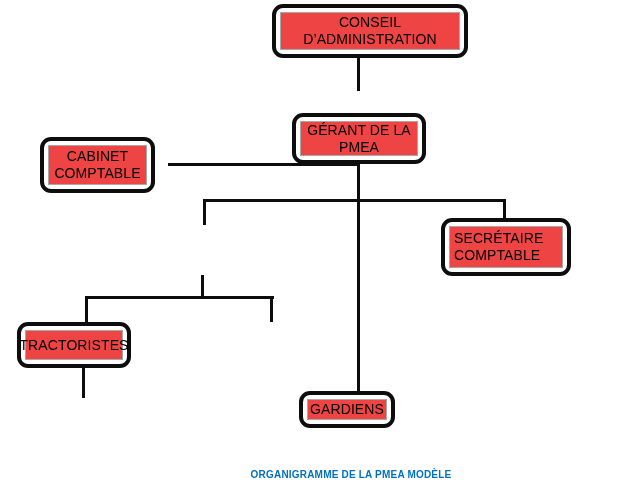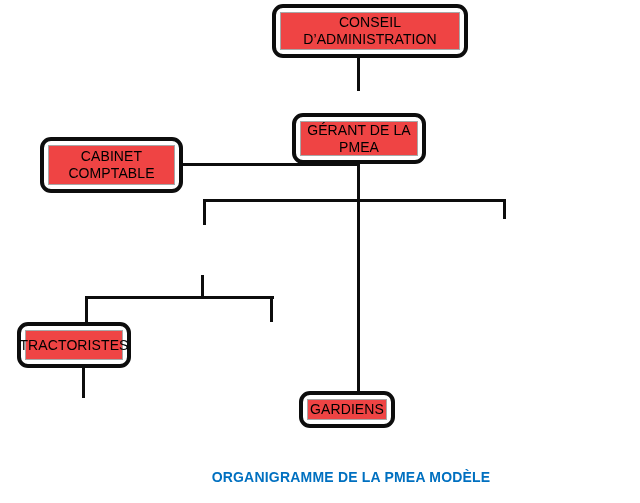--- a/index.html
+++ b/index.html
@@ -16,21 +16,21 @@
     border:1px solid #a8a8a8; background:#ef4444;
     display:flex; align-items:center; justify-content:center;
     text-align:center; color:#000000;
     font-size:14px; line-height:17px; letter-spacing:0.1px;
     padding:1px 6px; box-sizing:border-box;
   }
   .inner.align-left { justify-content:flex-start; text-align:left; padding-left:4px; }
   .edge { position:absolute; background:#0d0d0d; }
   #caption {
     position:absolute; top:469px; left:351px; transform:translateX(-50%);
-    white-space:nowrap; font-size:14px; font-weight:bold; letter-spacing:0.2px;
+    white-space:nowrap; font-size:10px; font-weight:bold; letter-spacing:0.2px;
   }
 </style>
 </head>
 <body>
 
 <div id="canvas">
 
   <div class="edge" style="left:357px; top:56px;  width:3px;  height:35px;"></div>
   <div class="edge" style="left:168px; top:163px; width:192px; height:3px;"></div>
   <div class="edge" style="left:357px; top:139px; width:3px;  height:253px;"></div>
@@ -48,27 +48,32 @@
       <span>CONSEIL D’ADMINISTRATION</span>
     </div>
   </div>
 
   <div class="node" style="left:292px; top:89px; width:134px; height:51px;margin-top:24px;">
     <div class="inner">
       <span>GÉRANT DE LA PMEA</span>
     </div>
   </div>
 
-  <div class="node" style="left:40px; top:137px; width:143px; height:56px;">
+  <div class="node" style="left:40px; top:137px; width:115px; height:56px;">
     <div class="inner">
       <span>CABINET COMPTABLE</span>
     </div>
   </div>
 
 
+  <div class="node" style="left:441px; top:218px; width:130px; height:58px;">
+    <div class="inner align-left">
+      <span>SECRÉTAIRE COMPTABLE</span>
+    </div>
+  </div>
 
   <div class="node" style="left:17px; top:322px; width:114px; height:46px;">
     <div class="inner">
       <span>TRACTORISTES</span>
     </div>
   </div>
 
 
   <div class="node" style="left:299px; top:391px; width:96px; height:37px;">
     <div class="inner">

